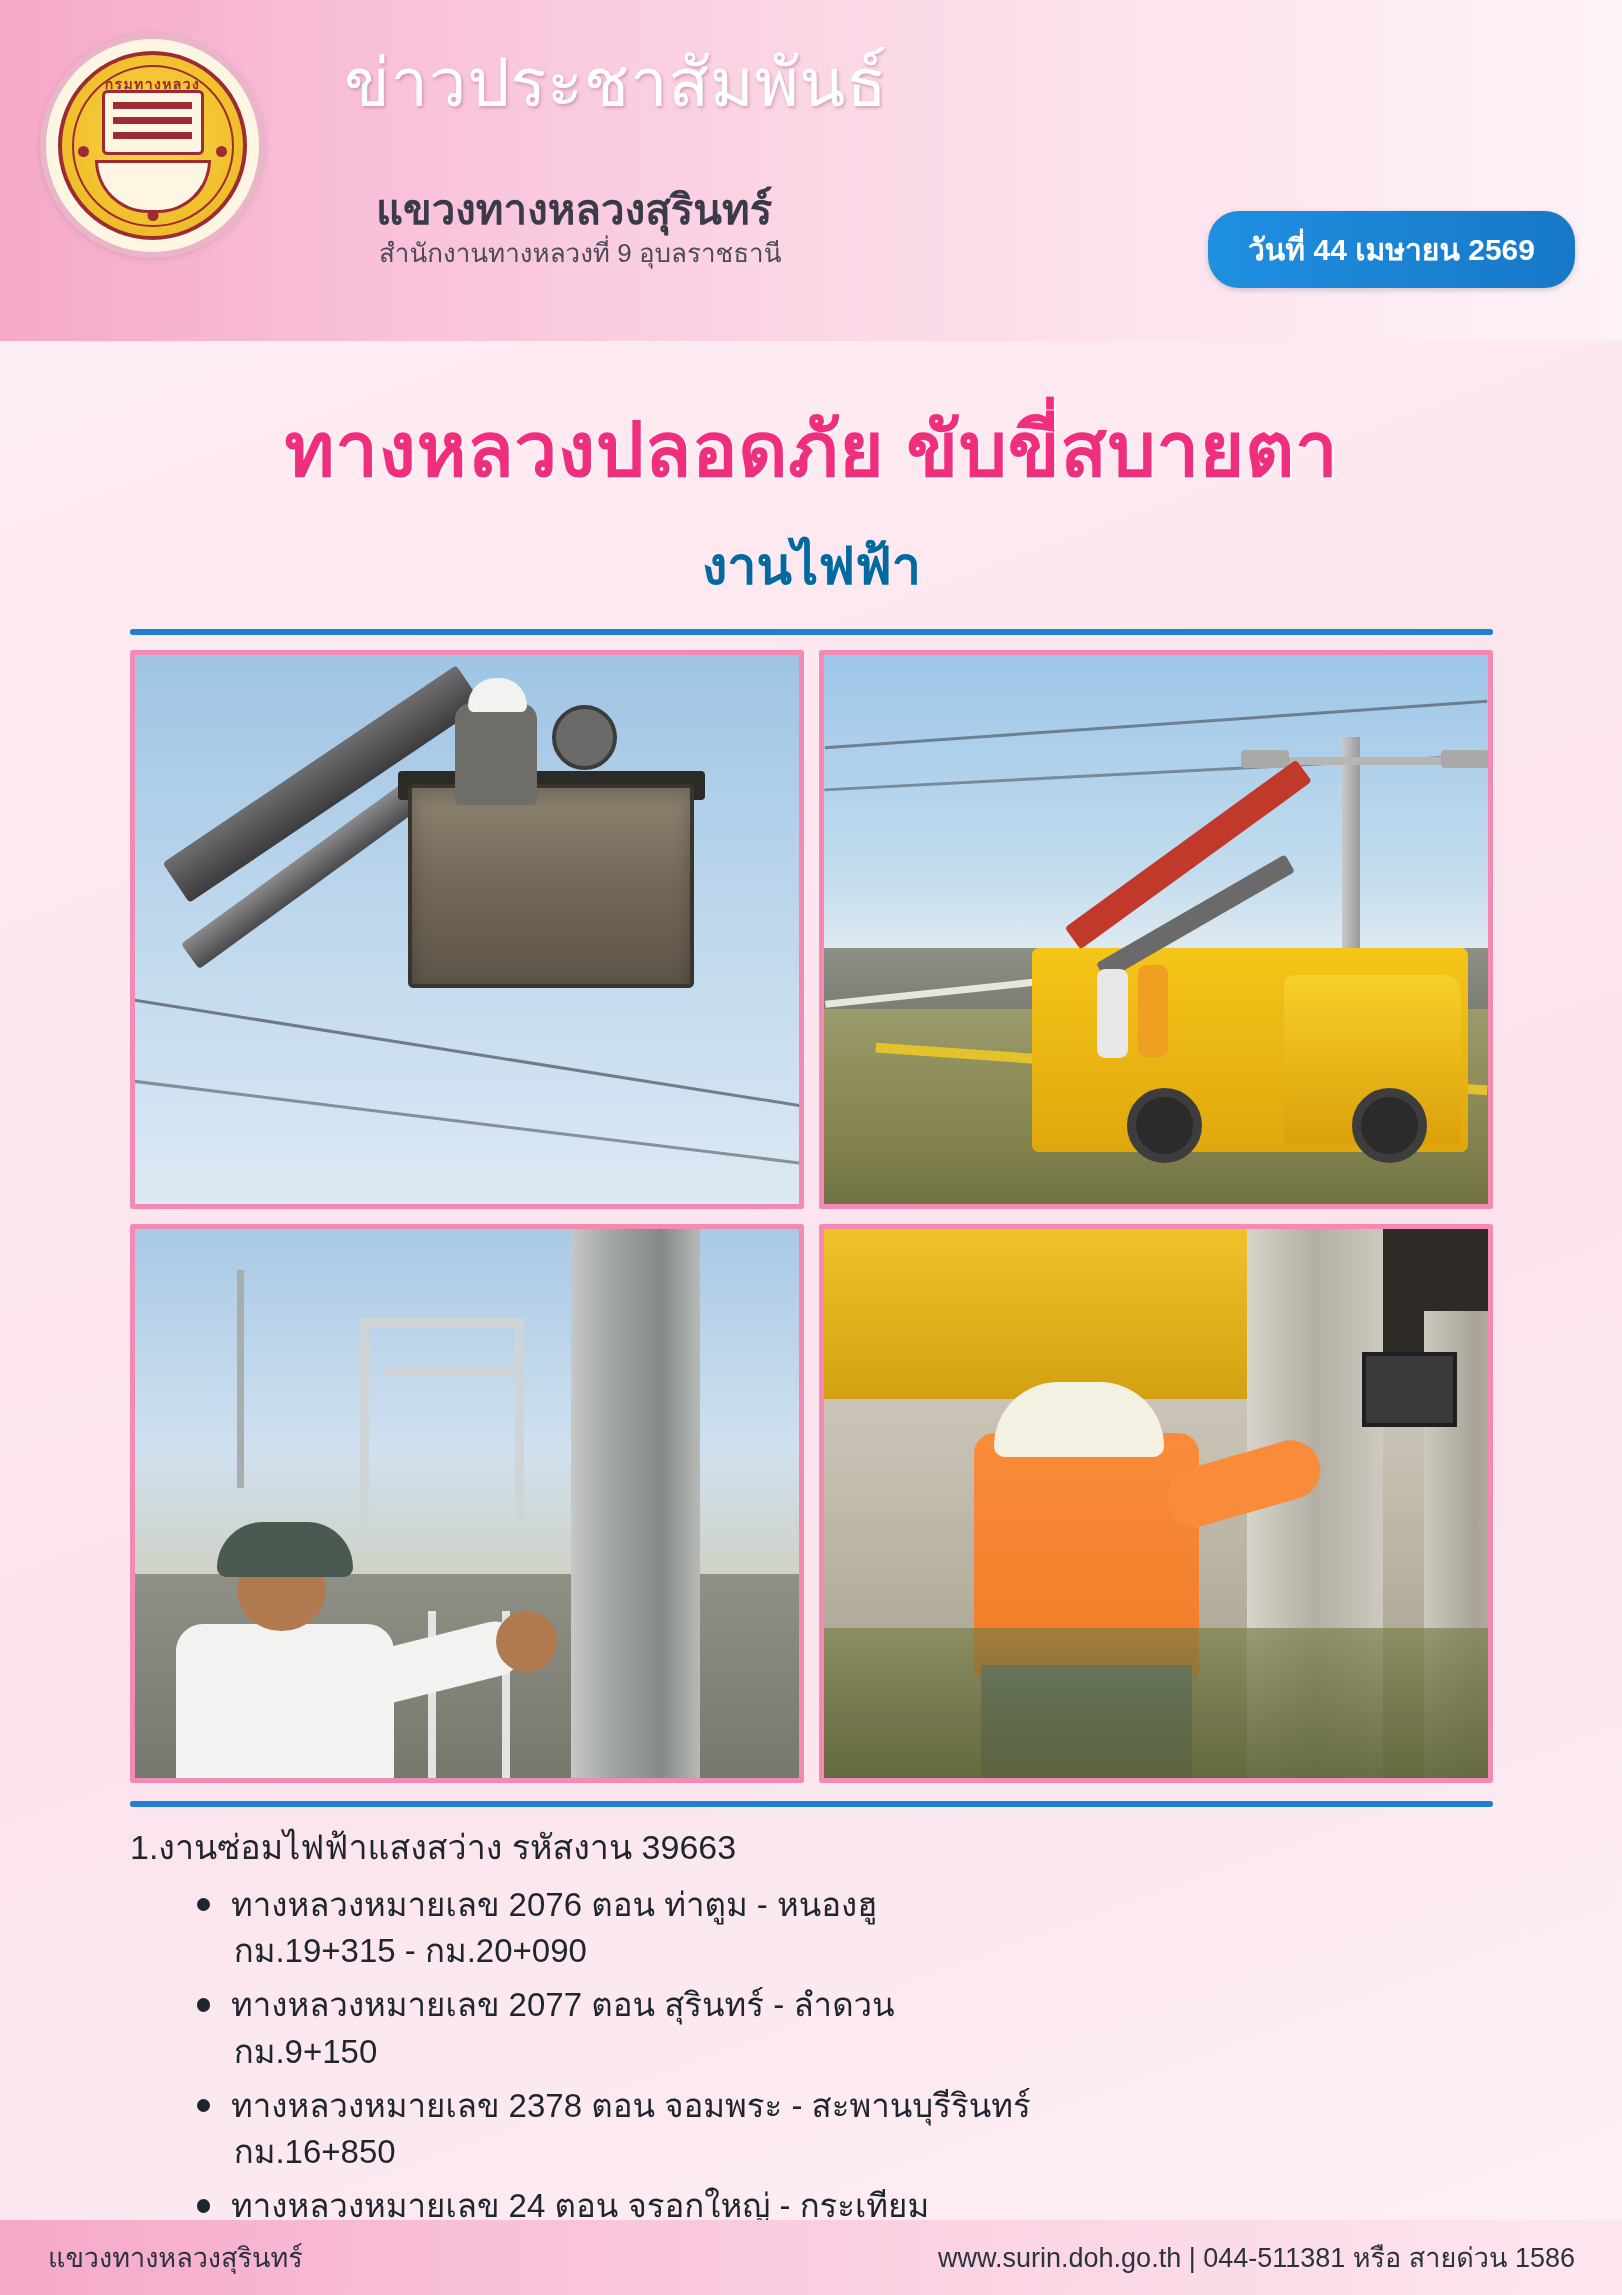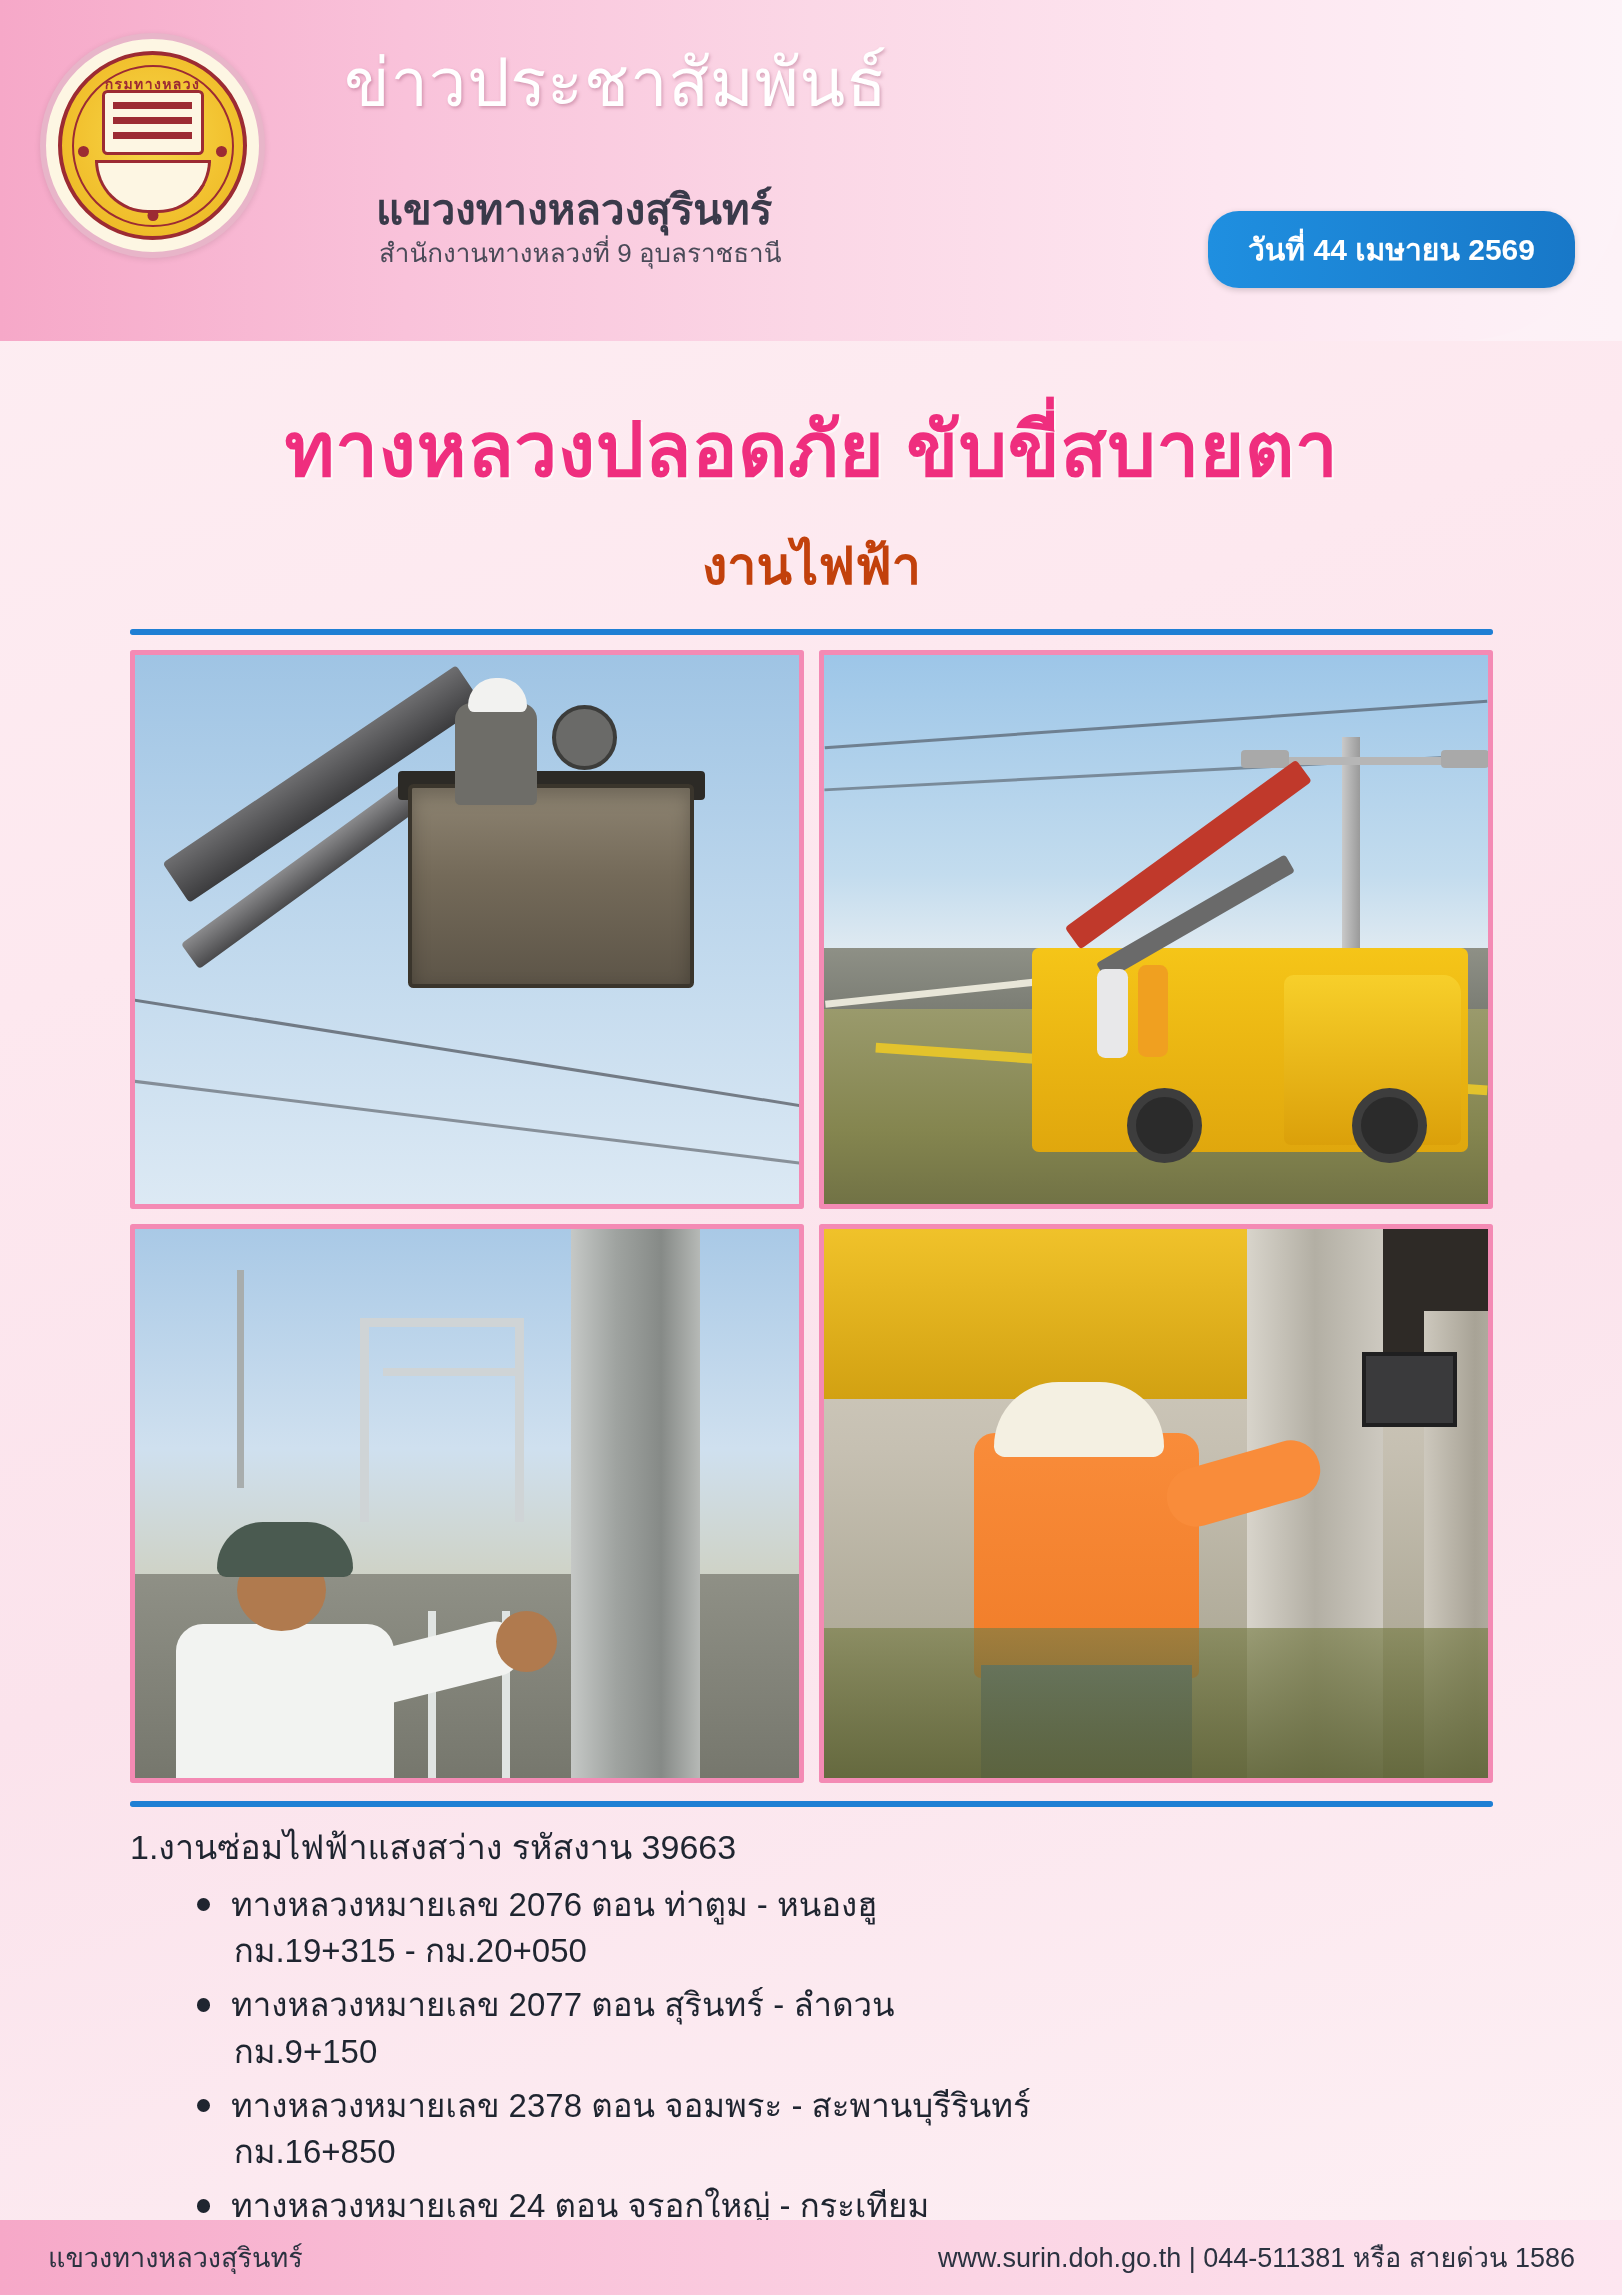--- a/index.html
+++ b/index.html
@@ -139,21 +139,21 @@
     font-weight: bold;
     color: #ef2e7e;
     text-shadow: 2px 2px 0 rgba(255,255,255,0.6);
     letter-spacing: 0.7px;
   }
   .sub-title {
     text-align: center;
     margin-top: 15px;
     font-size: 52px;
     font-weight: bold;
-    color: #c2410c;
+    color: #0369a1;
   }
 
   .divider {
     margin: 22px auto 0 auto;
     width: 1363px;
     height: 6.1px;
     background: #1f7fd4;
     border-radius: 2.7px;
   }
 
@@ -412,21 +412,21 @@
 </div>
 
 <div class="body-divider"></div>
 
 <div class="content">
   <h2>1.งานซ่อมไฟฟ้าแสงสว่าง รหัสงาน 39663</h2>
 
   <div class="road-list">
     <div class="road-item">
       <div class="road-name">ทางหลวงหมายเลข 2076 ตอน ท่าตูม - หนองฮู</div>
-      <div class="road-km">กม.19+315 - กม.20+050</div>
+      <div class="road-km">กม.19+315 - กม.20+090</div>
     </div>
     <div class="road-item">
       <div class="road-name">ทางหลวงหมายเลข 2077 ตอน สุรินทร์ - ลำดวน</div>
       <div class="road-km">กม.9+150</div>
     </div>
     <div class="road-item">
       <div class="road-name">ทางหลวงหมายเลข 2378 ตอน จอมพระ - สะพานบุรีรินทร์</div>
       <div class="road-km">กม.16+850</div>
     </div>
     <div class="road-item">

